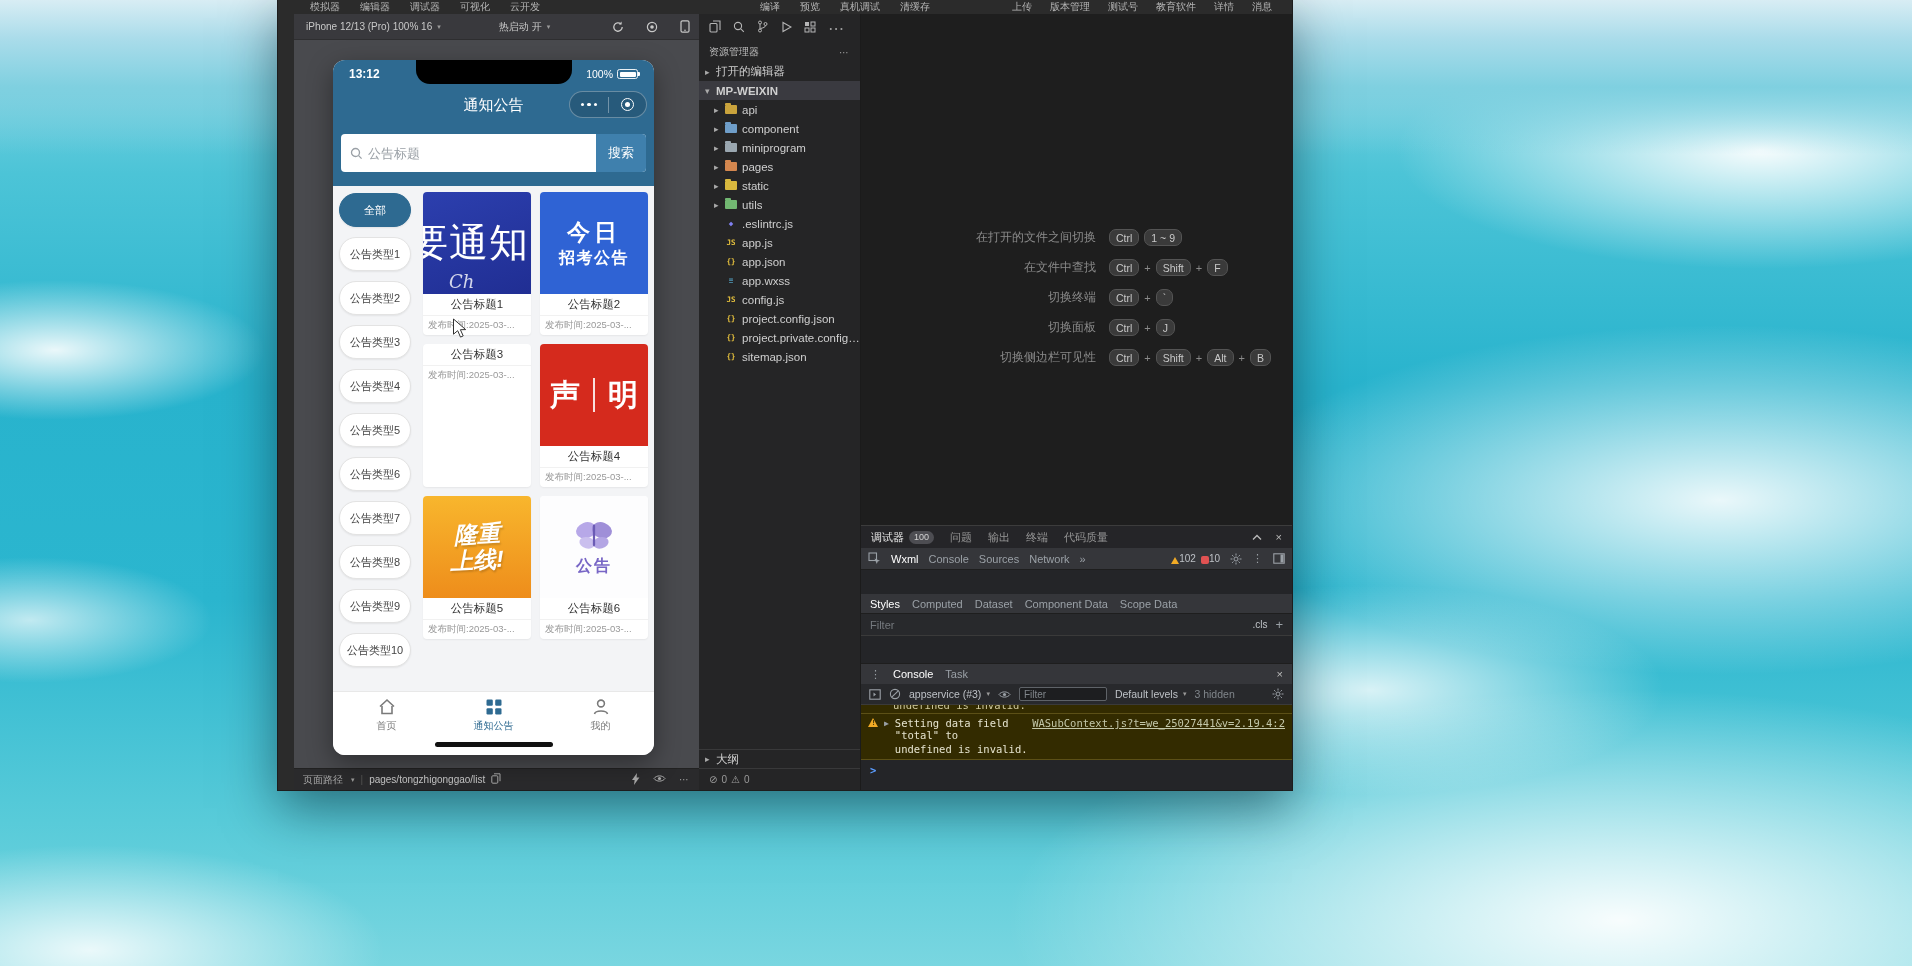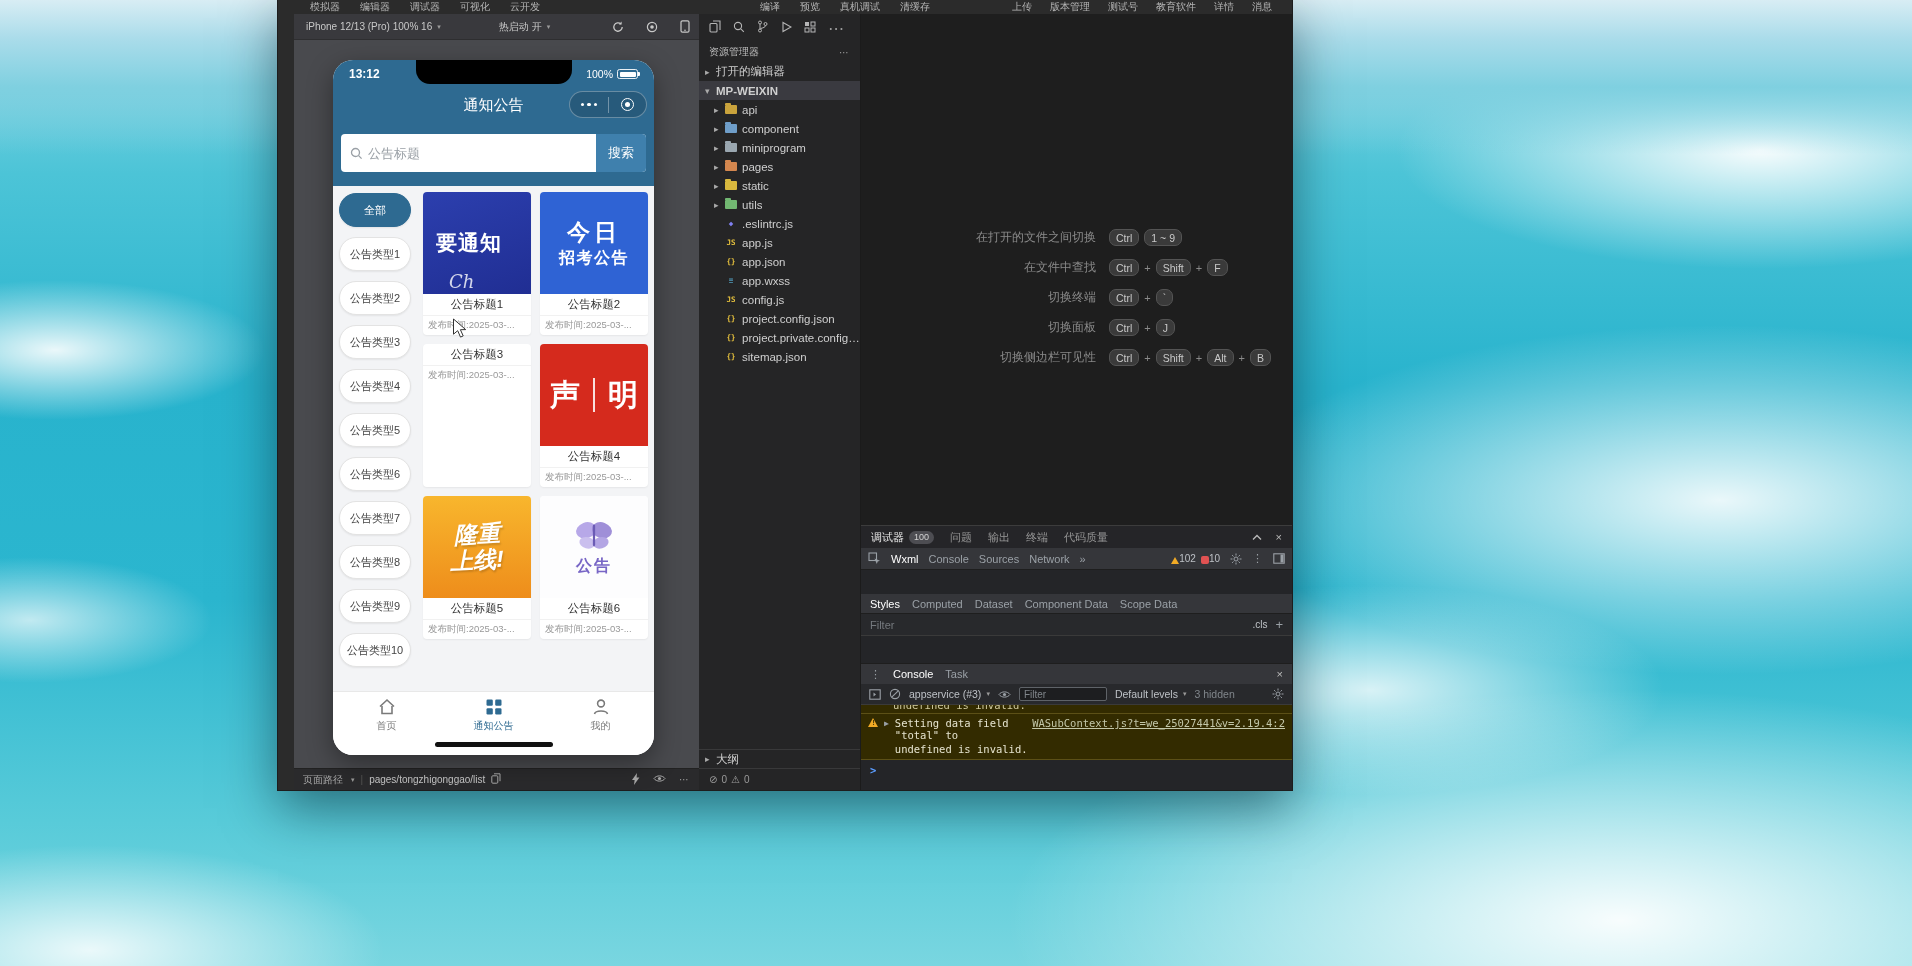--- a/index.html
+++ b/index.html
@@ -34,21 +34,21 @@
 .sim-panel{width:405px;background:#494a4e;display:flex;flex-direction:column;flex:none;}
 .sim-toolbar{height:26px;background:#39393d;display:flex;align-items:center;padding:0 12px;font-size:10px;color:#c9c9c9;border-bottom:1px solid #2e2e30;}
 .dev-select,.hot{display:flex;align-items:center;gap:3px;white-space:nowrap;}
 .hot{margin-left:58px;}
 .caret{font-size:7px;color:#9a9a9a;margin-left:2px;}
 .tool-icons{margin-left:62px;display:flex;gap:22px;align-items:center;}
 .tool-icons svg{display:block;}
 .sim-body{flex:1;position:relative;}
 
 
-.phone{position:absolute;left:39px;top:20px;width:321px;height:695px;background:#fff;border-radius:20px;overflow:hidden;box-shadow:0 8px 26px rgba(0,0,0,.38);display:flex;flex-direction:column;}
+.phone{position:absolute;left:39px;top:20px;width:321px;height:695px;background:#fff;border-radius:12px;overflow:hidden;box-shadow:0 8px 26px rgba(0,0,0,.38);display:flex;flex-direction:column;}
 .p-header{background:#2e6a91;position:relative;flex:none;}
 .notch{position:absolute;top:0;left:50%;transform:translateX(-50%);width:156px;height:24px;background:#000;border-radius:0 0 14px 14px;}
 .p-status{height:26px;display:flex;align-items:center;justify-content:space-between;padding:2px 16px 0;color:#fff;}
 .p-time{font-size:12px;font-weight:700;}
 .p-batt{display:flex;align-items:center;font-size:10.5px;}
 .batt-icon{width:21px;height:10px;border:1px solid rgba(255,255,255,.9);border-radius:2.5px;margin-left:4px;position:relative;padding:1.5px;}
 .batt-icon::after{content:'';position:absolute;right:-3px;top:2px;width:2px;height:4px;background:#fff;border-radius:0 1px 1px 0;}
 .batt-fill{display:block;width:100%;height:100%;background:#fff;border-radius:1px;}
 .p-nav{position:relative;height:38px;display:flex;align-items:center;justify-content:center;}
 .p-title{color:#fff;font-size:15px;}
@@ -67,21 +67,21 @@
 .search-btn{flex:none;width:50px;height:38px;background:#3f80ad;color:#fff;border:none;font-size:13px;cursor:pointer;}
 .p-content{flex:1;display:flex;background:#f3f4f6;min-height:0;}
 .cat-col{width:84px;padding:7px 6px;flex:none;overflow:hidden;}
 .cat-pill{height:34px;border-radius:17px;background:#fff;border:1px solid #e3e3e3;box-shadow:0 1px 2px rgba(0,0,0,.07);display:flex;align-items:center;justify-content:center;font-size:11px;color:#444;margin-bottom:10px;white-space:nowrap;}
 .cat-pill.active{background:#2e6a91;border-color:#2e6a91;color:#fff;}
 .card-grid{flex:1;padding:6px 6px 0;display:grid;grid-template-columns:1fr 1fr;gap:9px;align-content:start;overflow:hidden;}
 .card{background:#fff;border-radius:4px;overflow:hidden;box-shadow:0 1px 2px rgba(0,0,0,.06);height:143px;}
 .card-img{height:102px;display:flex;flex-direction:column;align-items:center;justify-content:center;position:relative;overflow:hidden;}
 .img-line{line-height:1.15;}
 .notice-blue{background:linear-gradient(160deg,#2c3fae,#202e93);}
-.notice-blue .img-line{color:#fff;font-size:21px;font-weight:700;white-space:nowrap;margin-left:-16px;letter-spacing:1px;}
+.notice-blue .img-line{color:#fff;font-size:39px;font-weight:400;white-space:nowrap;margin-left:-16px;letter-spacing:1px;}
 .img-sub{position:absolute;left:26px;bottom:2px;color:rgba(255,255,255,.8);font-family:"DejaVu Serif",serif;font-style:italic;font-size:18px;}
 .exam-blue{background:#2f63d4;}
 .exam-blue .img-line:first-child{color:#fff;font-size:23px;font-weight:700;letter-spacing:4px;}
 .exam-blue .img-line:last-child{color:#fff;font-size:16px;font-weight:700;letter-spacing:1.5px;margin-top:3px;}
 .urgent-white{background:#fff;}
 .urgent-white .img-line{color:#d5281e;font-size:31px;font-weight:900;letter-spacing:3px;}
 .statement-red{background:#d52a1d;flex-direction:row;}
 .statement-red .img-line{color:#fff;font-size:30px;font-weight:700;}
 .statement-red .img-line + .img-line{border-left:2px solid rgba(255,255,255,.85);margin-left:13px;padding-left:13px;}
 .launch-orange{background:linear-gradient(180deg,#f8b62d,#ee8d1b);}

